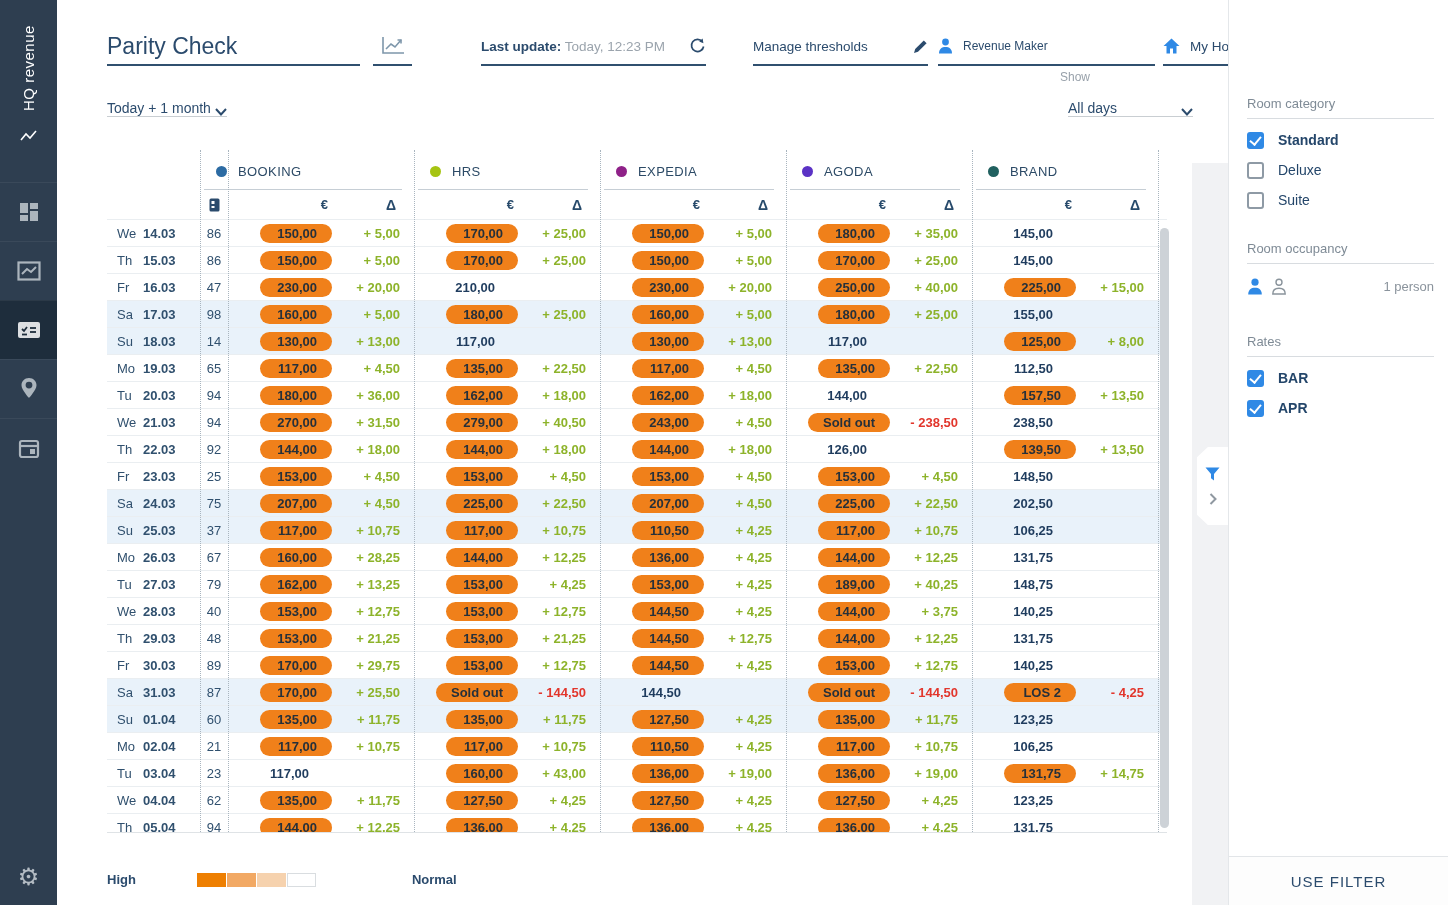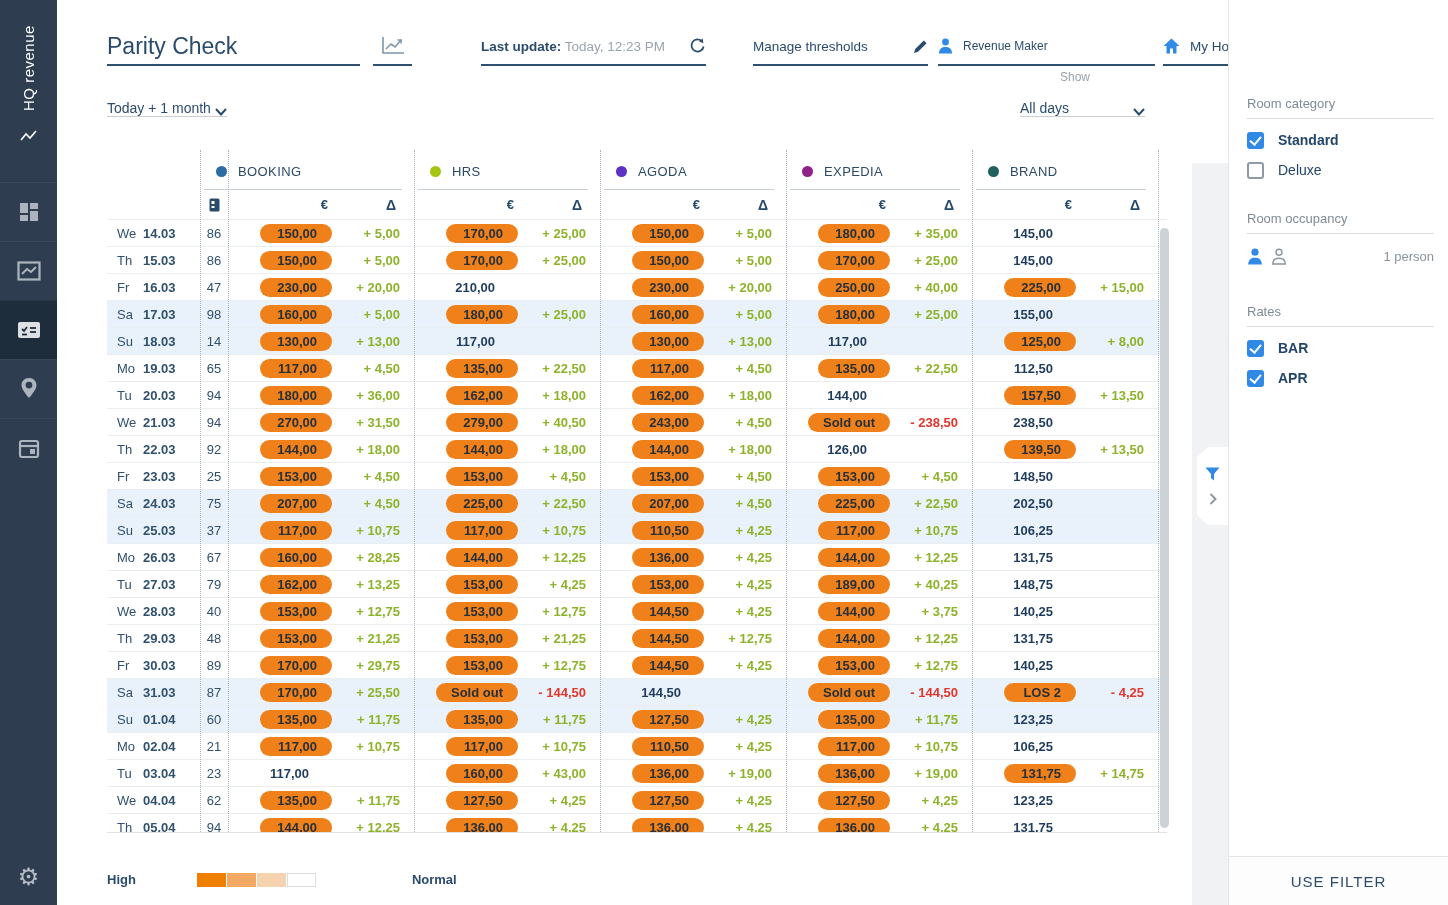--- a/index.html
+++ b/index.html
@@ -29,21 +29,21 @@
   #g-update .muted{color:#9ba4ad;font-weight:normal;}
   #g-thresh{left:753px;width:175px;font-size:13.5px;justify-content:space-between;cursor:pointer;}
   #g-user{left:938px;width:217px;font-size:12px;cursor:pointer;}
   #g-hotel{left:1163px;width:217px;font-size:13.5px;cursor:pointer;}
   #g-chat{left:1388px;width:32px;justify-content:center;cursor:pointer;}
   .hgroup .ic{margin-right:10px;display:flex;align-items:center;}
   
   .select{position:absolute;top:86px;height:30px;border-bottom:1px solid #c9ced2;display:flex;
           align-items:flex-end;justify-content:space-between;font-size:14px;color:#2c4c6e;cursor:pointer;}
   #range-select{left:107px;width:120px;}
-  #show-select{left:1020px;width:125px;}
+  #show-select{left:1068px;width:125px;}
   #show-label{position:absolute;left:1060px;top:70px;font-size:12px;color:#98a1aa;}
   
   #table{position:absolute;left:107px;top:150px;width:1060px;height:682px;
          border-bottom:1px solid #dfe3e6;}
   .vline{position:absolute;top:0;bottom:0;border-left:1px dotted #a9b5bf;pointer-events:none;z-index:3;}
   #group-header{display:grid;grid-template-columns:93px 214px repeat(4,186px);height:38px;margin-top:2px;}
   .group-cell{position:relative;display:flex;align-items:center;padding-left:16px;}
   .group-cell .dot{width:11px;height:11px;border-radius:50%;margin-right:11px;}
   .group-cell .glabel{font-size:13px;letter-spacing:.4px;color:#2c4a66;}
   .group-cell .gline{position:absolute;left:4px;right:12px;bottom:0;height:1px;background:#c6ced5;}
@@ -234,27 +234,27 @@
         <span class="dot" style="background: rgb(44, 107, 163);"></span>
         <span class="glabel">BOOKING</span>
         <span class="gline"></span>
       </div>
       <div class="group-cell first">
         <span class="dot" style="background: rgb(166, 196, 18);"></span>
         <span class="glabel">HRS</span>
         <span class="gline"></span>
       </div>
       <div class="group-cell">
+        <span class="dot" style="background: rgb(143, 33, 136);"></span>
+        <span class="glabel">EXPEDIA</span>
+        <span class="gline"></span>
+      </div>
+      <div class="group-cell">
         <span class="dot" style="background: rgb(91, 50, 197);"></span>
         <span class="glabel">AGODA</span>
-        <span class="gline"></span>
-      </div>
-      <div class="group-cell">
-        <span class="dot" style="background: rgb(143, 33, 136);"></span>
-        <span class="glabel">EXPEDIA</span>
         <span class="gline"></span>
       </div>
       <div class="group-cell">
         <span class="dot" style="background: rgb(32, 96, 95);"></span>
         <span class="glabel">BRAND</span>
         <span class="gline"></span>
       </div>
     </div>
   <div id="sub-header">
     <div></div>
@@ -628,20 +628,24 @@
   <div class="panel-inner">
     <div class="sec-title">Room category</div>
     <div id="room-category-options" class="mt6">
         <div class="opt-row checked">
           <span class="cbx on"></span>
           <span class="olabel">Standard</span>
         </div>
         <div class="opt-row">
           <span class="cbx off"></span>
           <span class="olabel">Deluxe</span>
+        </div>
+        <div class="opt-row">
+          <span class="cbx off"></span>
+          <span class="olabel">Suite</span>
         </div>
       </div>
 
     <div class="sec-title occ-sec">Room occupancy</div>
     <div class="occ-row">
       <span class="icons">
         <svg width="16" height="17" viewBox="0 0 16 17" style="cursor:pointer;">
           <circle cx="8" cy="4.2" r="3.6" fill="#2f89e5"></circle>
           <path d="M1.2 16.5 C1.2 11.6 4.2 9.7 8 9.7 C11.8 9.7 14.8 11.6 14.8 16.5 Z" fill="#2f89e5"></path>
         </svg>

